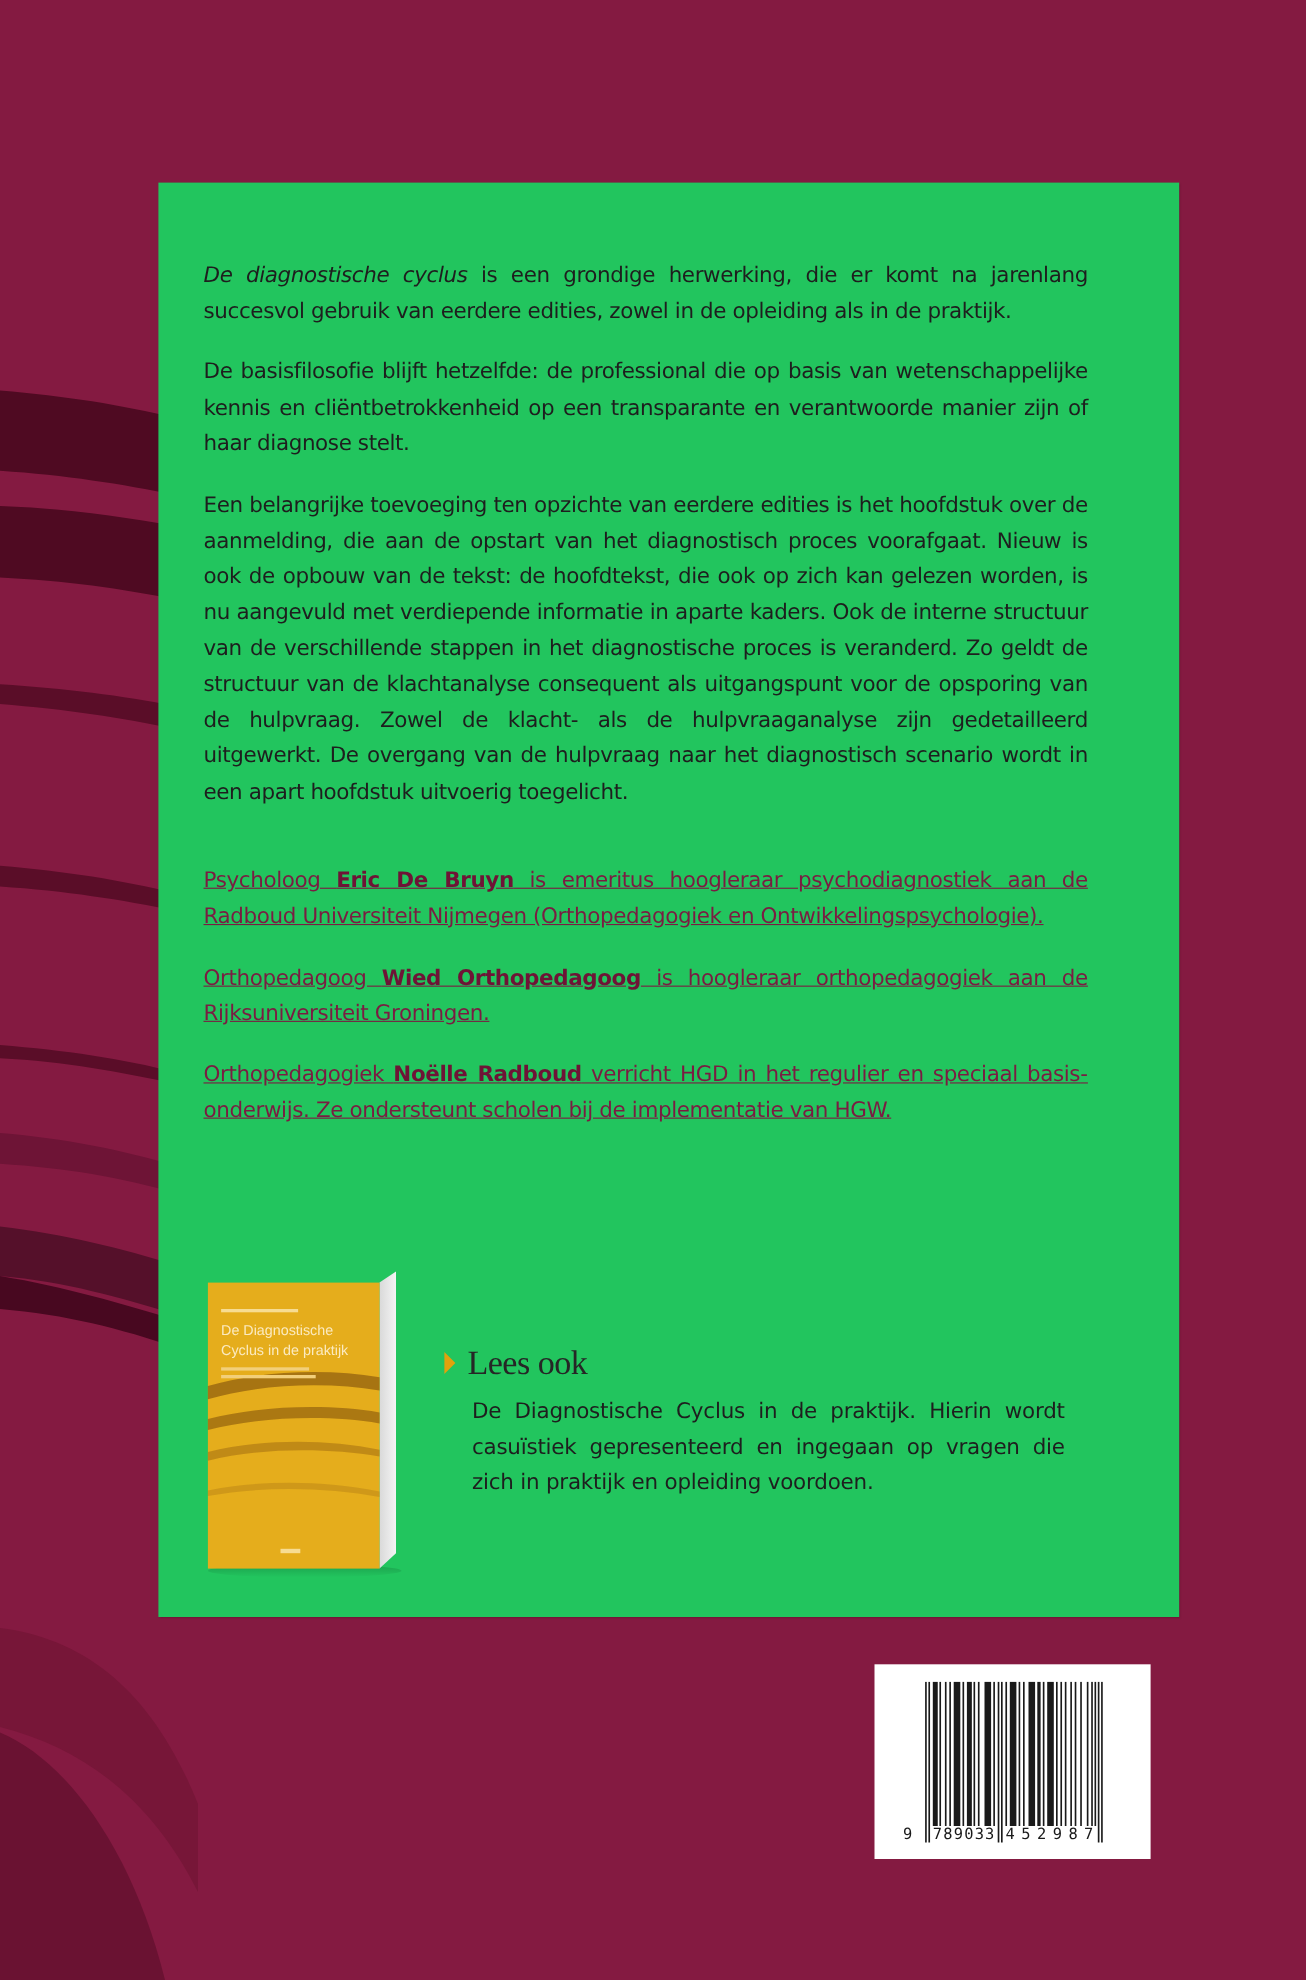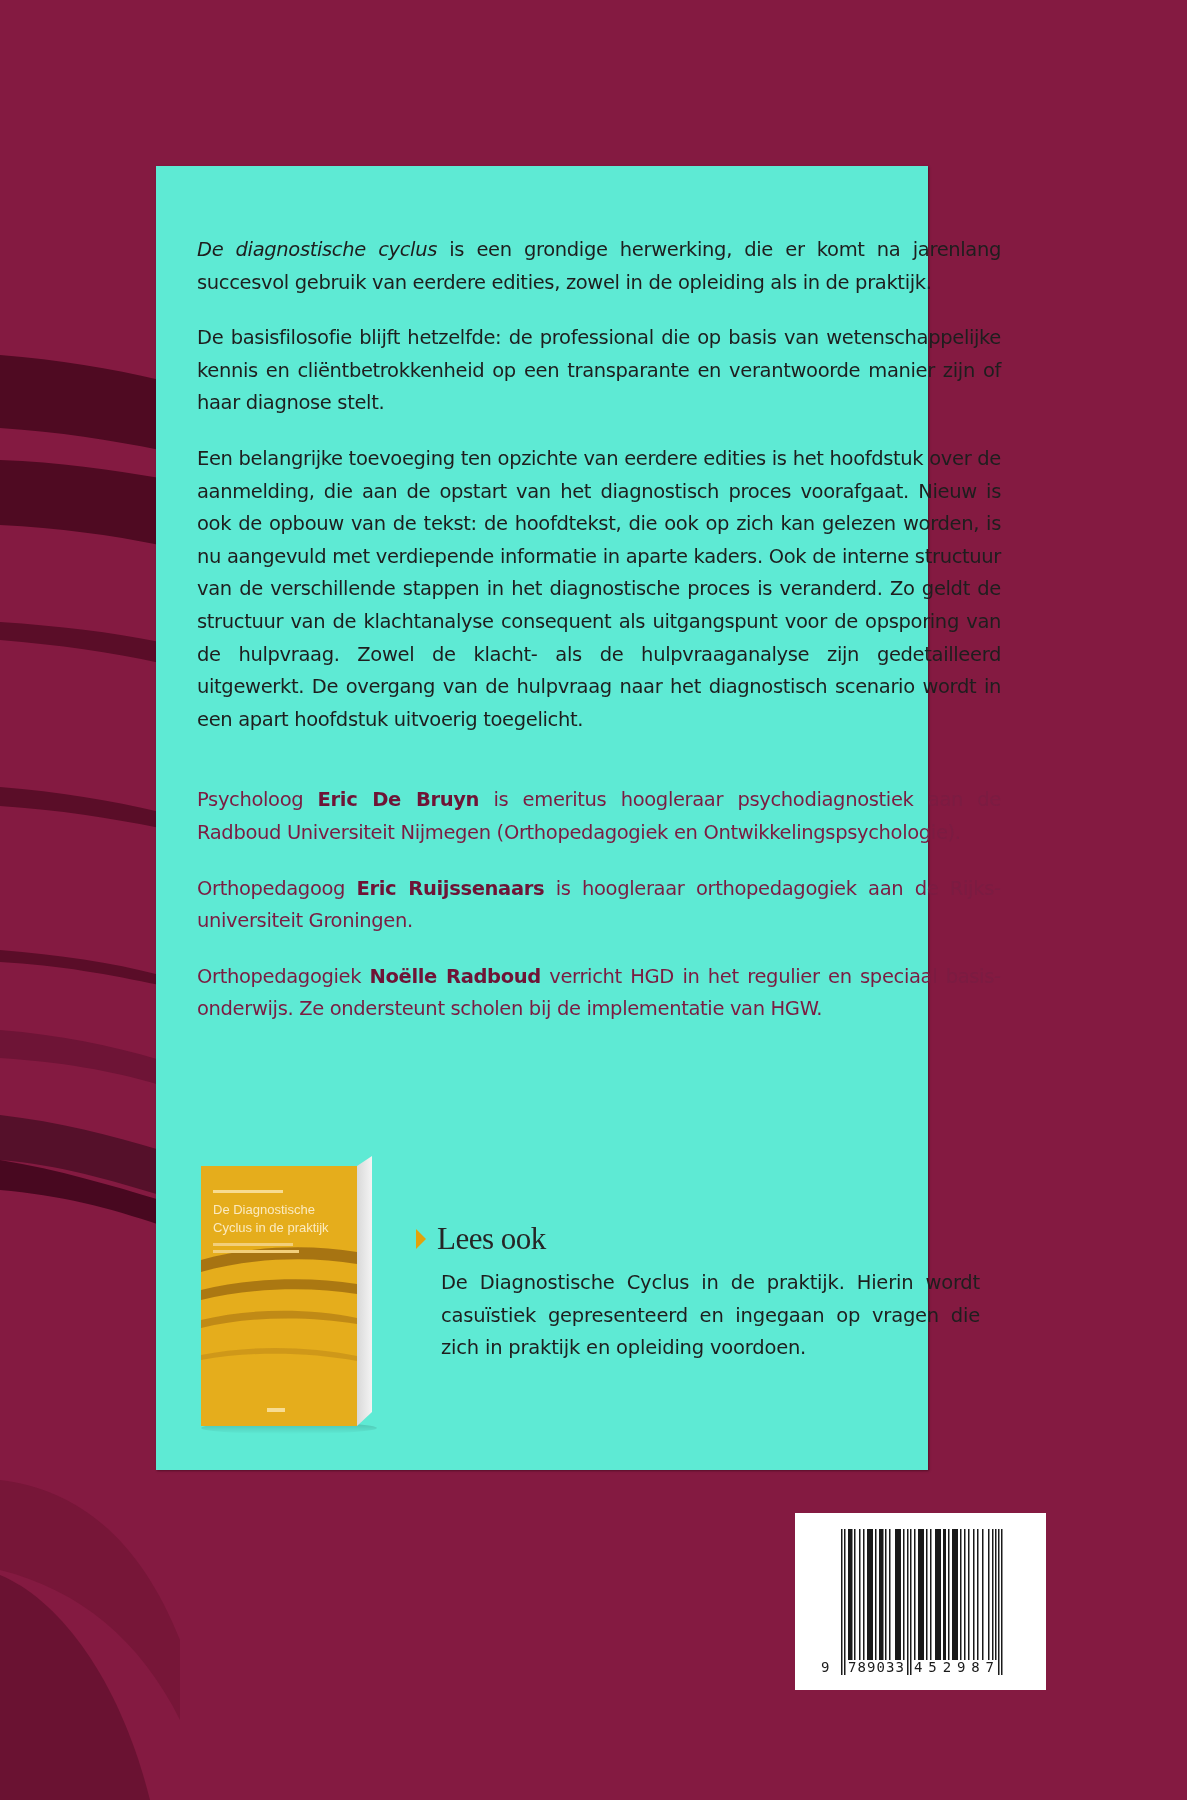--- a/index.html
+++ b/index.html
@@ -3,35 +3,35 @@
 <meta charset="utf-8">
 <style>
   html, body { margin: 0; padding: 0; }
   body {
     width: 1187px; height: 1800px; position: relative; overflow: hidden;
     background: #841a41;
     font-family: "DejaVu Sans", "Liberation Sans", sans-serif;
   }
   .bg-swoosh { position: absolute; left: 0; top: 0; width: 1187px; height: 1800px; }
   .card {
-    position: absolute; left: 156px; top: 166px; width: 772px; height: 1304px;
-    background: #5eead4;
+    position: absolute; left: 144px; top: 166px; width: 928px; height: 1304px;
+    background: #22c55e;
     box-shadow: 1px 1px 2px rgba(40,0,15,0.5);
   }
   .textcol {
     position: absolute; left: 41px; top: 68px; width: 804px;
     font-size: 19.5px; line-height: 32.6px; color: #1e1e1e;
     letter-spacing: -0.35px;
   }
   .textcol p { margin: 0; text-align: justify; }
   .p-intro1 { }
   .p-intro2 { margin-top: 23px !important; }
   .p-intro3 { margin-top: 23px !important; }
   .authors { margin-top: 48px; color: #7b1c42; }
-  .authors p { margin-top: 23px; }
+  .authors p { margin-top: 23px; text-decoration: underline; }
   .authors p:first-child { margin-top: 0; }
   .authors b { font-weight: bold; color: #6e1436; }
   em { font-style: italic; }
 
   .book { position: absolute; left: 43px; top: 984px; width: 180px; height: 285px; }
   .leesook { position: absolute; left: 260px; top: 1055px; width: 545px; }
   .leesook .heading { display: flex; align-items: center; height: 36px; }
   .leesook .tri {
     width: 0; height: 0; border-top: 10px solid transparent; border-bottom: 10px solid transparent;
     border-left: 10px solid #e2a20c; margin-right: 11px;
@@ -66,21 +66,21 @@
 </svg>
 
 <div class="card">
   <div class="textcol">
     <p class="p-intro1"><em>De diagnostische cyclus</em><span> is een grondige herwerking, die er komt na jarenlang succesvol gebruik van eerdere edities, zowel in de opleiding als in de praktijk.</span></p>
     <p class="p-intro2">De basisfilosofie blijft hetzelfde: de professional die op basis van wetenschappelijke kennis en cliëntbetrokkenheid op een transparante en verantwoorde manier zijn of haar diagnose stelt.</p>
     <p class="p-intro3">Een belangrijke toevoeging ten opzichte van eerdere edities is het hoofdstuk over de aanmelding, die aan de opstart van het diagnostisch proces voorafgaat. Nieuw is ook de opbouw van de tekst: de hoofdtekst, die ook op zich kan gelezen worden, is nu aangevuld met verdiepende informatie in aparte kaders. Ook de interne structuur van de verschillende stappen in het diagnostische proces is veranderd. Zo geldt de structuur van de klachtanalyse consequent als uitgangspunt voor de opsporing van de hulpvraag. Zowel de klacht- als de hulpvraaganalyse zijn gedetailleerd uitgewerkt. De overgang van de hulpvraag naar het diagnostisch scenario wordt in een apart hoofdstuk uitvoerig toegelicht.</p>
 
     <div class="authors">
       <p><span>Psycholoog </span><b>Eric De Bruyn</b><span> is emeritus hoogleraar psychodiagnostiek aan de Radboud Universiteit Nijmegen (Orthopedagogiek en Ontwikkelingspsychologie).</span></p>
-      <p><span>Orthopedagoog </span><b>Eric Ruijssenaars</b><span> is hoogleraar orthopedagogiek aan de Rijks­universiteit Groningen.</span></p>
+      <p><span>Orthopedagoog </span><b>Wied Orthopedagoog</b><span> is hoogleraar orthopedagogiek aan de Rijks­universiteit Groningen.</span></p>
       <p><span>Orthopedagogiek </span><b>Noëlle Radboud</b><span> verricht HGD in het regulier en speciaal basis­onderwijs. Ze ondersteunt scholen bij de implementatie van HGW.</span></p>
     </div>
   </div>
 
   <svg class="book" viewBox="0 0 180 285" xmlns="http://www.w3.org/2000/svg">
     <defs>
       <linearGradient id="spine" x1="0" x2="1" y1="0" y2="0">
         <stop offset="0" stop-color="#d9d9d9"></stop>
         <stop offset="1" stop-color="#f4f4f4"></stop>
       </linearGradient>

